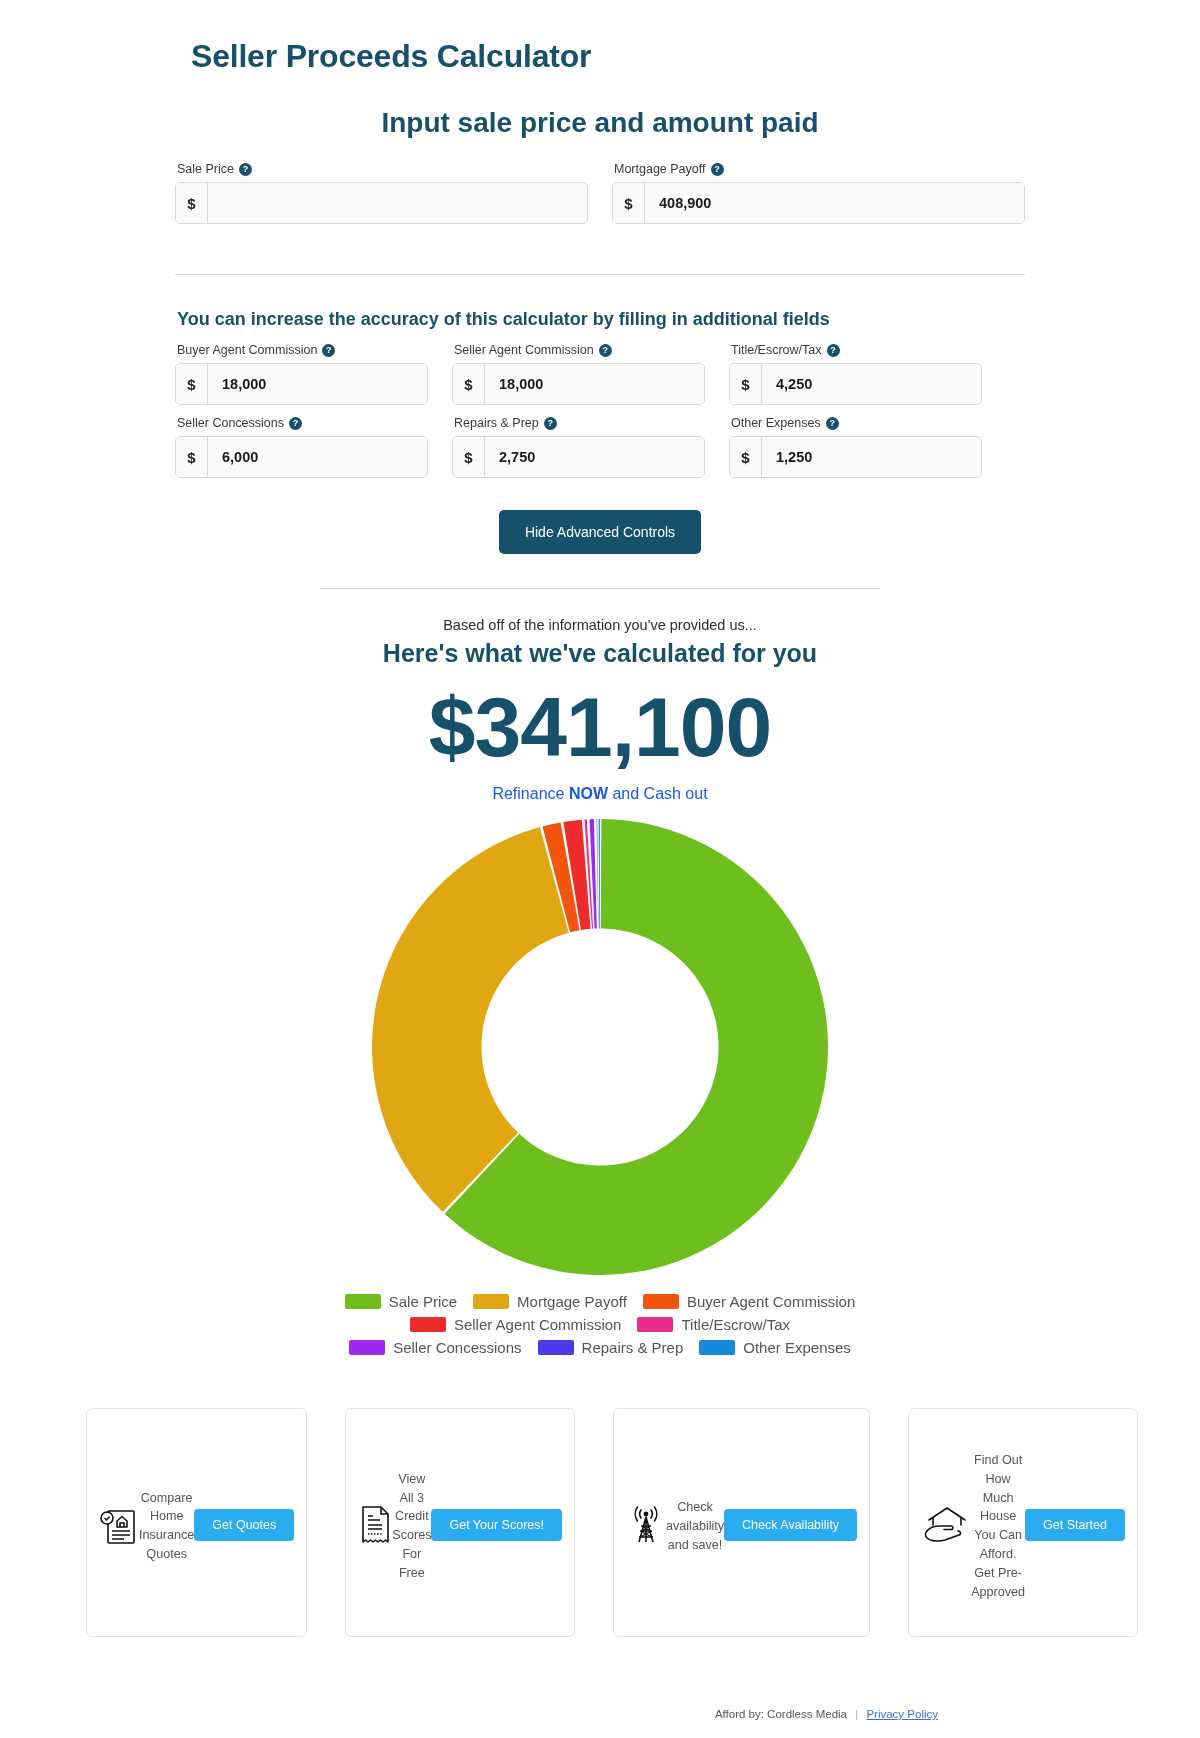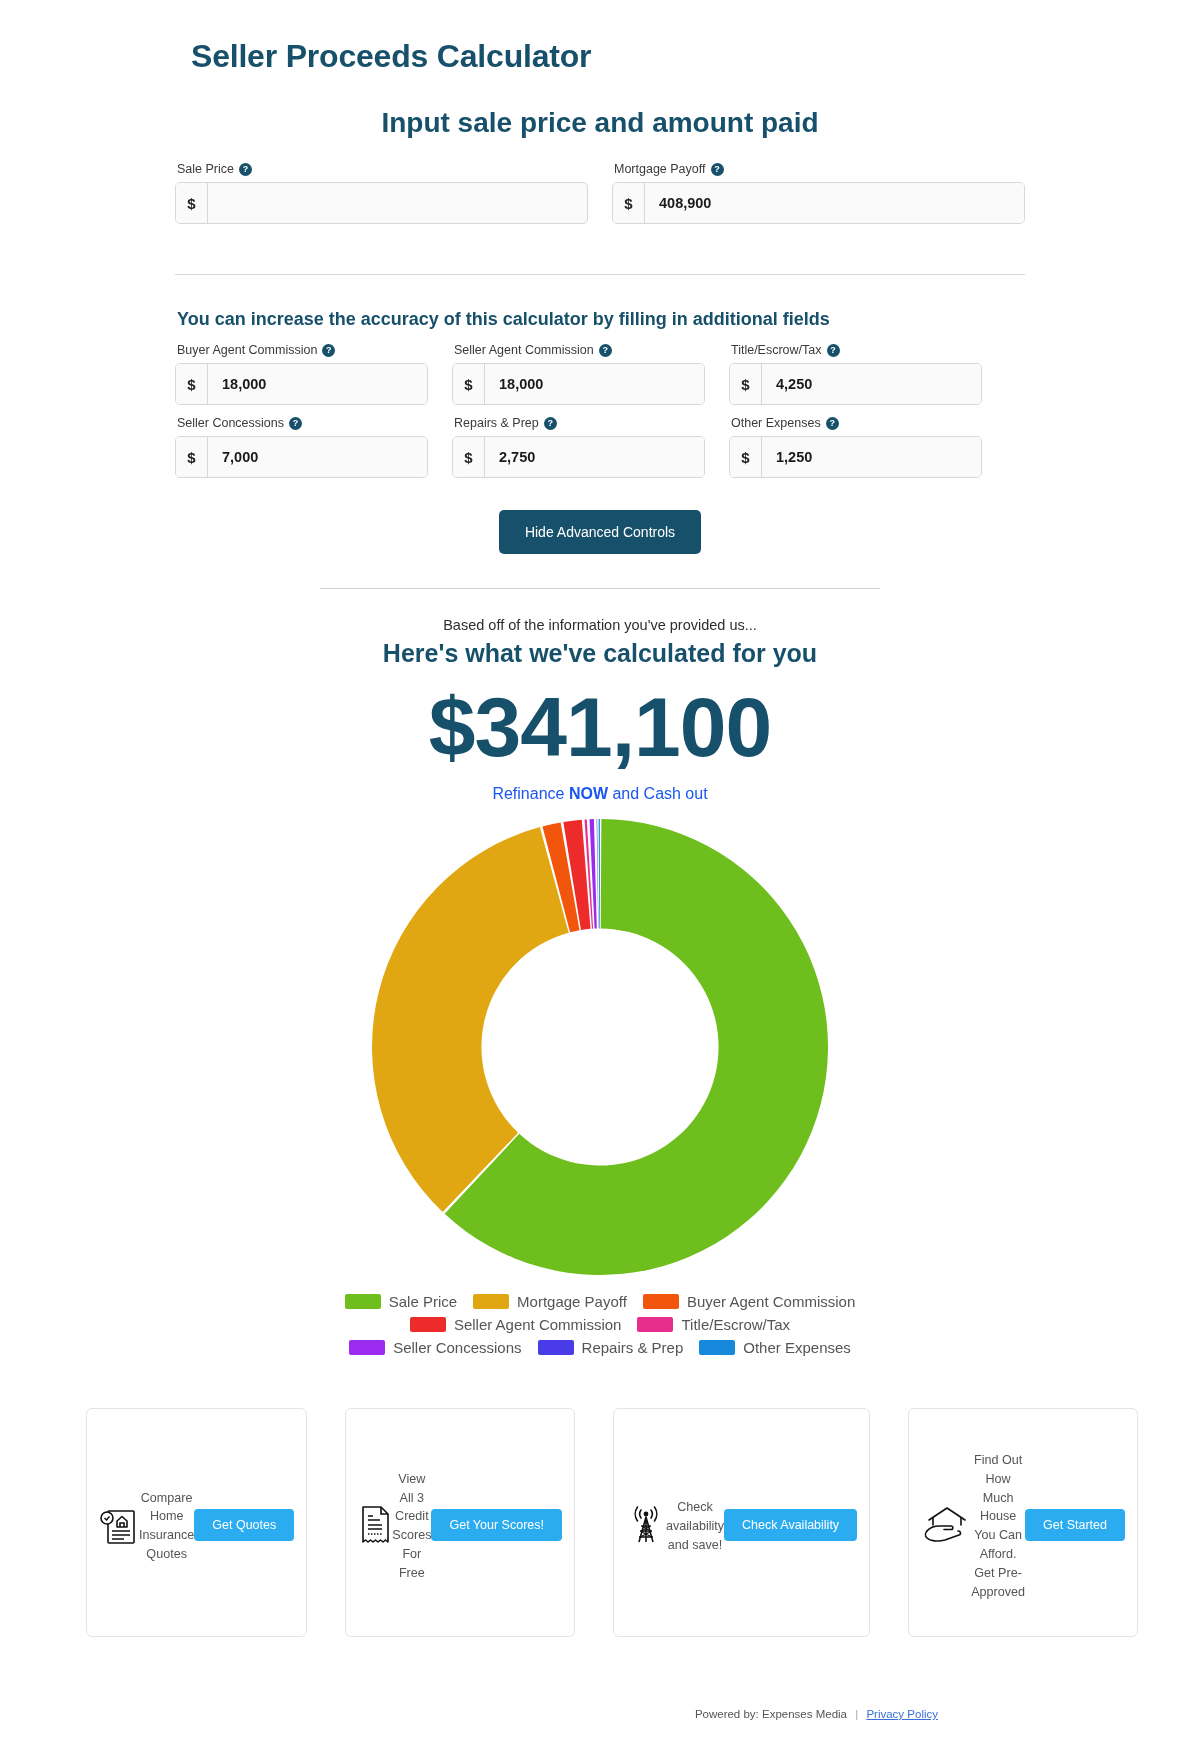--- a/index.html
+++ b/index.html
@@ -193,21 +193,21 @@
         </div>
       </div>
     <div class="row" id="adv-row-2">
         <div class="field third">
           <div class="flabel">
             <span>Seller Concessions</span>
             <span class="qmark">?</span>
           </div>
           <div class="igroup">
             <div class="iaddon">$</div>
-            <div class="ival">7,000</div>
+            <div class="ival">6,000</div>
           </div>
         </div>
         <div class="field third">
           <div class="flabel">
             <span>Repairs &amp; Prep</span>
             <span class="qmark">?</span>
           </div>
           <div class="igroup">
             <div class="iaddon">$</div>
             <div class="ival">2,750</div>
@@ -343,17 +343,17 @@
             </svg>
           </div>
           <div class="card-text">Find Out How Much House You Can Afford. Get Pre-Approved</div>
           <button class="card-btn">Get Started</button>
         </div>
       </div>
 
   </div>
 
   <div class="footer">
-    <span>Powered by: Expenses Media</span>
+    <span>Afford by: Cordless Media</span>
     <span class="sep">|</span>
     <a href="#">Privacy Policy</a>
   </div>
 </div>
 
 </body></html>

